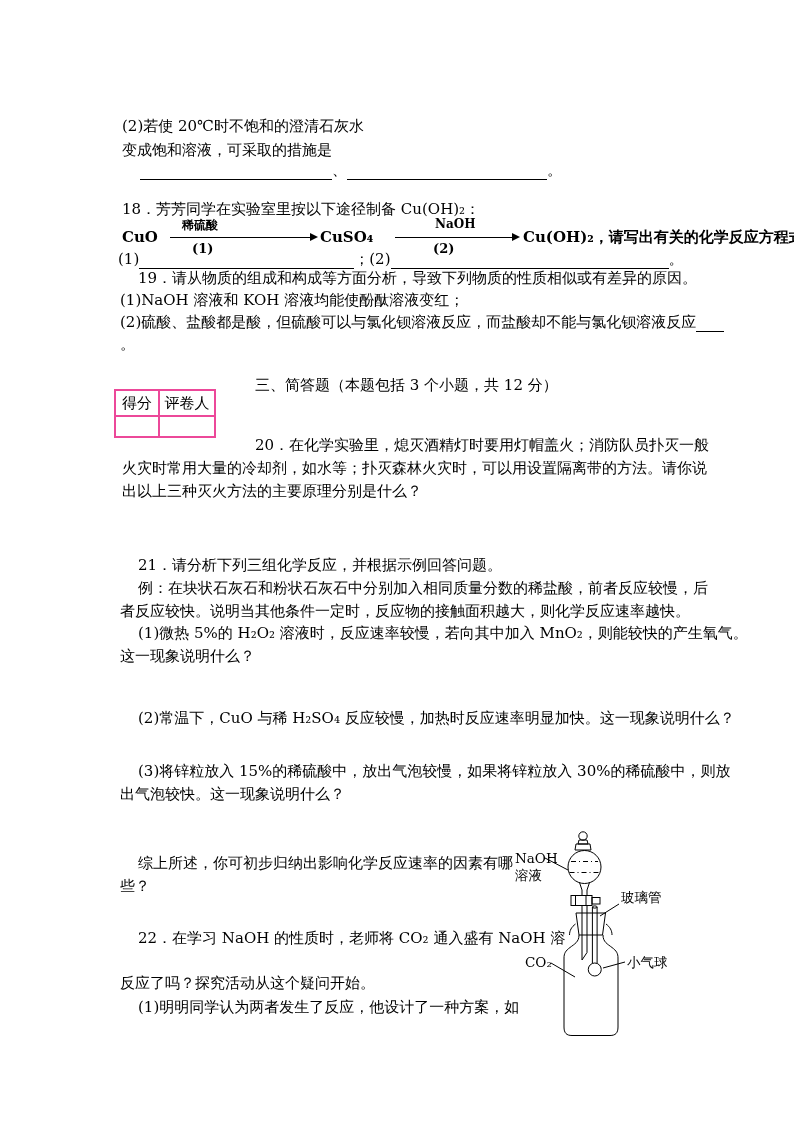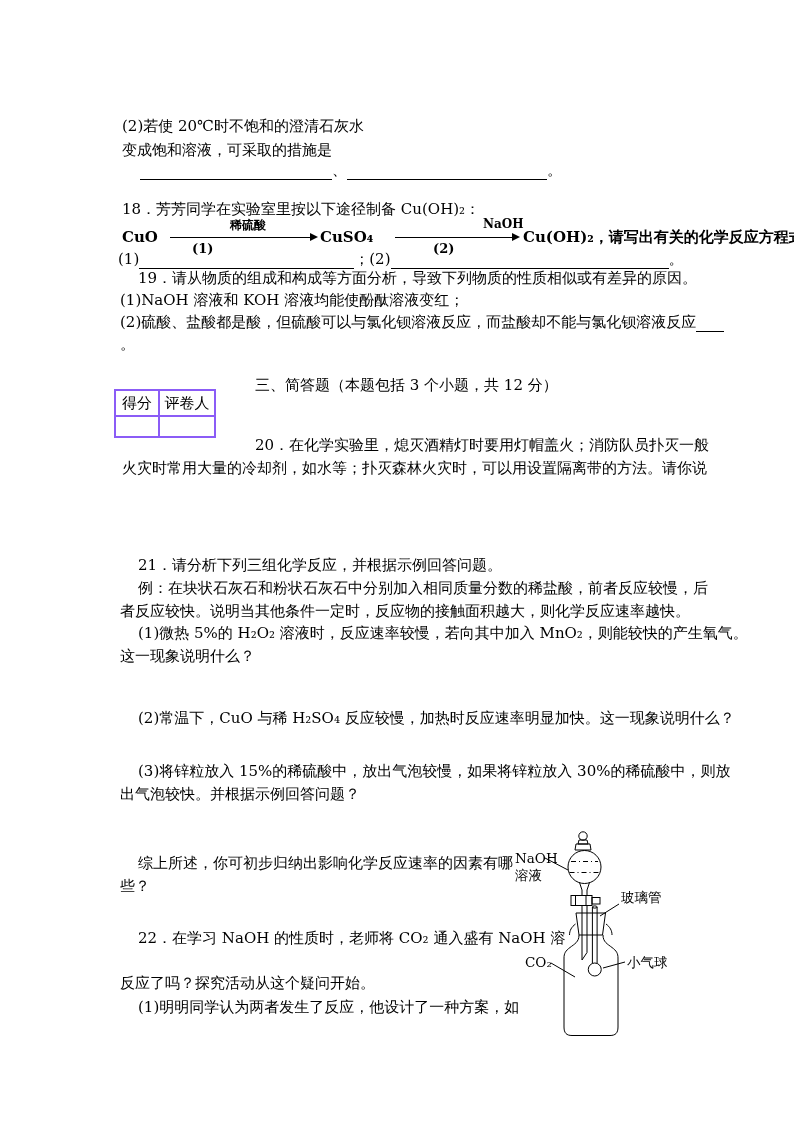--- a/index.html
+++ b/index.html
@@ -13,28 +13,28 @@
     position:absolute; white-space:nowrap; font-size:15px; line-height:20px;text-align:center;
   }
   .blank {
     display:inline-block; border-bottom:1px solid #000; height:16px;
     vertical-align:bottom;
   }
   
   .scheme { position:absolute; height:42px; width:600px;font-weight:bold; }
   .sch-text { position:absolute; top:12px; white-space:nowrap; font-size:15px; }
   .arrow { position:absolute; top:0; height:42px; }
-  .arrow-label { position:absolute; top:1px; font-size:12px; white-space:nowrap;margin-left:48px; }
+  .arrow-label { position:absolute; top:1px; font-size:12px; white-space:nowrap; }
   .arrow-line { position:absolute; top:21px; left:0; right:6px; height:1px; background:#000; }
   .arrow-head { position:absolute; top:17px; right:0; width:0; height:0;
     border-left:8px solid #000; border-top:4.5px solid transparent; border-bottom:4.5px solid transparent; }
   .arrow-num { position:absolute; top:25px; font-size:13px; }
   
   .score-table { position:absolute; border-collapse:collapse; }
-  .score-table td { border:2px solid #8b5cf6; font-size:15px; text-align:center; padding:0; }
+  .score-table td { border:2px solid #ec4899; font-size:15px; text-align:center; padding:0; }
   .score-table .c1 { width:42px; }
   .score-table .c2 { width:54px; }
   .score-table .r1 td { height:24px; }
   .score-table .r2 td { height:19px; }
   
   .figure { position:absolute; left:505px; top:823px; width:215px; height:235px; }
   .figure svg { width:215px; height:235px; }
   .figure path, .figure line, .figure circle, .figure rect, .figure ellipse {
     stroke:#000; stroke-width:1; fill:none;
   }
@@ -93,29 +93,30 @@
       <td class="c1"></td>
       <td class="c2"></td>
     </tr>
   </tbody>
     </table>
 
   <div class="line" style="left:255px;top:375px">三、简答题（本题包括 3 个小题，共 12 分）</div>
 
   <div class="line" style="left:255px;top:435px">20．在化学实验里，熄灭酒精灯时要用灯帽盖火；消防队员扑灭一般</div>
   <div class="line" style="left:122px;top:458px">火灾时常用大量的冷却剂，如水等；扑灭森林火灾时，可以用设置隔离带的方法。请你说</div>
+  <div class="line" style="left:122px;top:481px">出以上三种灭火方法的主要原理分别是什么？</div>
 
   <div class="line" style="left:138px;top:555px">21．请分析下列三组化学反应，并根据示例回答问题。</div>
   <div class="line" style="left:138px;top:578px">例：在块状石灰石和粉状石灰石中分别加入相同质量分数的稀盐酸，前者反应较慢，后</div>
   <div class="line" style="left:120px;top:601px">者反应较快。说明当其他条件一定时，反应物的接触面积越大，则化学反应速率越快。</div>
   <div class="line" style="left:138px;top:623px">(1)微热 5%的 H₂O₂ 溶液时，反应速率较慢，若向其中加入 MnO₂，则能较快的产生氧气。</div>
   <div class="line" style="left:120px;top:646px">这一现象说明什么？</div>
   <div class="line" style="left:138px;top:708px">(2)常温下，CuO 与稀 H₂SO₄ 反应较慢，加热时反应速率明显加快。这一现象说明什么？</div>
   <div class="line" style="left:138px;top:761px">(3)将锌粒放入 15%的稀硫酸中，放出气泡较慢，如果将锌粒放入 30%的稀硫酸中，则放</div>
-  <div class="line" style="left:120px;top:784px">出气泡较快。并根据示例回答问题？</div>
+  <div class="line" style="left:120px;top:784px">出气泡较快。这一现象说明什么？</div>
   <div class="line" style="left:138px;top:853px">综上所述，你可初步归纳出影响化学反应速率的因素有哪</div>
   <div class="line" style="left:120px;top:876px">些？</div>
 
   <div class="line" style="left:138px;top:928px">22．在学习 NaOH 的性质时，老师将 CO₂ 通入盛有 NaOH 溶</div>
   <div class="line" style="left:120px;top:973px">反应了吗？探究活动从这个疑问开始。</div>
   <div class="line" style="left:138px;top:997px">(1)明明同学认为两者发生了反应，他设计了一种方案，如</div>
 
   <div class="figure">
     <svg viewBox="0 0 215 235" xmlns="http://www.w3.org/2000/svg">
       <defs>

